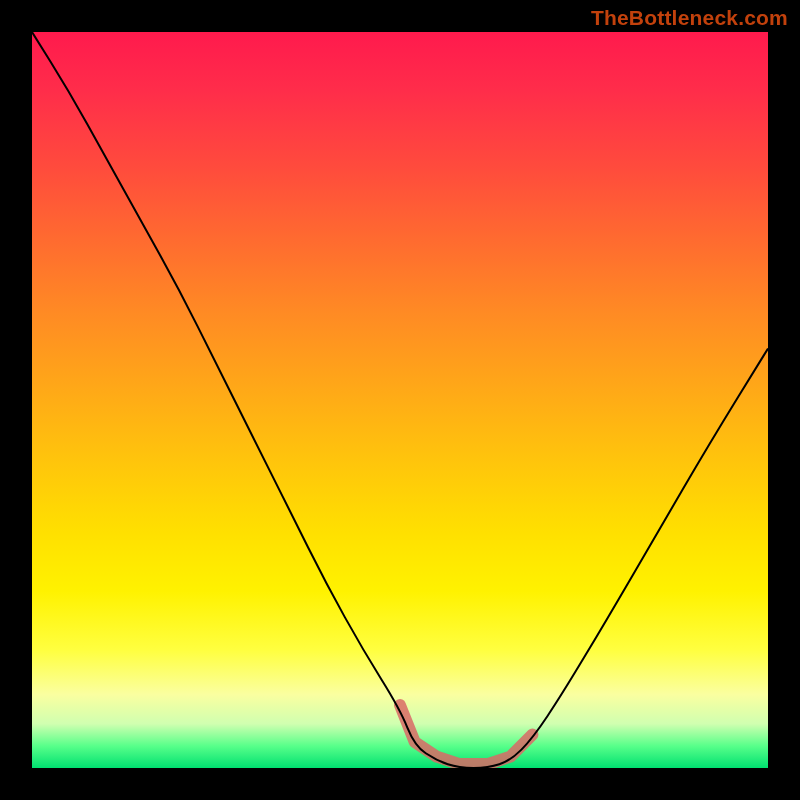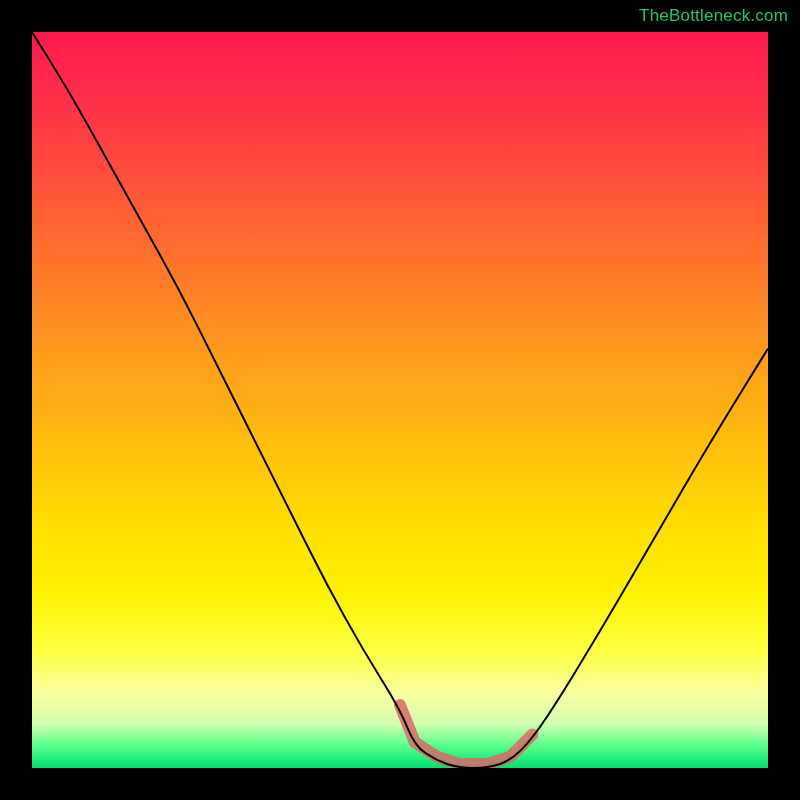--- a/index.html
+++ b/index.html
@@ -8,23 +8,23 @@
     height: 800px;
     background: #000;
     font-family: Arial, sans-serif;
     overflow: hidden;
     position: relative;
   }
   .attribution {
     position: absolute;
     top: 6px;
     right: 12px;
-    color: #22c55e;
-    font-size: 17px;
-    font-weight: normal;
+    color: #c2410c;
+    font-size: 21px;
+    font-weight: bold;
     letter-spacing: 0.2px;
     z-index: 10;
   }
   .plot-area {
     position: absolute;
     left: 32px;
     top: 32px;
     width: 736px;
     height: 736px;
   }

